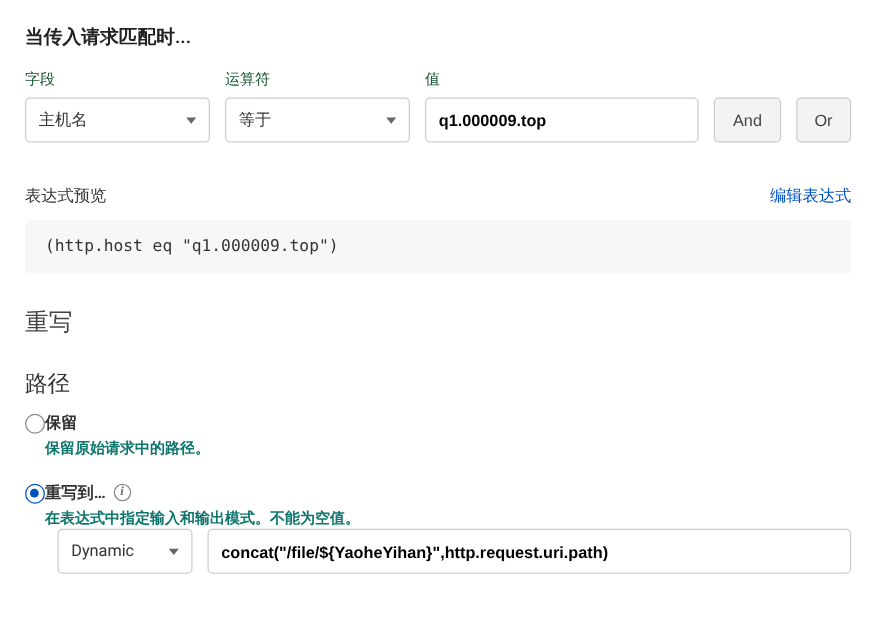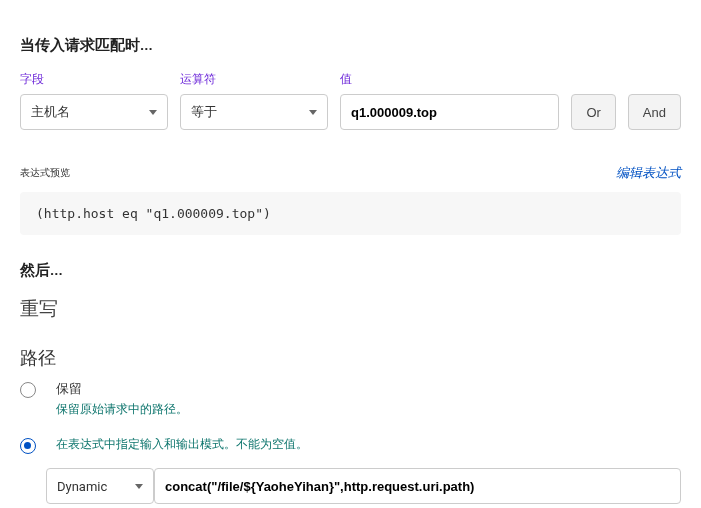--- a/index.html
+++ b/index.html
@@ -9,29 +9,28 @@
     color: #333;
     background: #fff;
     padding: 20px;
     width: 701px;
   }
   .section-title {
     font-size: 15px;
     font-weight: 600;
     color: #222;
     margin-bottom: 16px;
-    margin-top: 16px;
   }
   .row {
     display: flex;
     gap: 12px;
     align-items: flex-end;
   }
   .col { display: flex; flex-direction: column; gap: 6px; }
-  .label { font-size: 12px; color: #6d28d9; }
+  .label { font-size: 12px; color: #14532d; }
   .select, .input {
     height: 36px;
     border: 1px solid #ccc;
     border-radius: 4px;
     background: #fff;
     padding: 0 10px;
     font-size: 13px;
     display: flex;
     align-items: center;
     justify-content: space-between;
@@ -61,37 +60,37 @@
     display: inline-flex;
     align-items: center;
   }
   .preview-block { margin-top: 34px; }
   .preview-head {
     display: flex;
     justify-content: space-between;
     align-items: center;
     margin-bottom: 10px;
   }
-  .preview-label { font-size: 10px; color: #333; }
-  .edit-link { font-size: 13px; color: #0051c3; cursor: pointer; font-style: italic; }
+  .preview-label { font-size: 13px; color: #333; }
+  .edit-link { font-size: 13px; color: #0051c3; cursor: pointer; }
   .code-box {
     background: #f7f7f7;
     border-radius: 4px;
     padding: 14px 16px;
     font-family: ui-monospace, SFMono-Regular, Menlo, Consolas, monospace;
     font-size: 13px;
     color: #333;
     white-space: pre;
     overflow-x: auto;
   }
   .then-block { margin-top: 26px; }
   .subtext { font-size: 19px; color: #444; margin-top: 8px; }
   .path-block { margin-top: 24px; }
   .radio-group { margin-top: 10px; display: flex; flex-direction: column; gap: 18px; }
-  .radio-line { display: flex; align-items: flex-start; gap: 20px; }
+  .radio-line { display: flex; align-items: flex-start; gap: 0; font-weight: bold; }
   .radio {
     width: 16px; height: 16px;
     border: 1.5px solid #888;
     border-radius: 50%;
     margin-top: 2px;
     flex-shrink: 0;
     position: relative;
     cursor: pointer;
     background: #fff;
   }
@@ -115,21 +114,21 @@
     align-items: center;
     justify-content: center;
     font-size: 10px;
     color: #666;
     font-family: Georgia, serif;
     font-style: italic;
     line-height: 1;
   }
   .rewrite-input-row {
     display: flex;
-    margin-top: 14px;
+    gap: 12px;
     margin-left: 26px;
   }
   .type-select { width: 108px; }
   .expr-input { flex: 1; }
 </style>
 </head>
 <body>
 
 <div class="section-title">当传入请求匹配时...</div>
 
@@ -147,52 +146,55 @@
       <span class="txt">等于</span>
       <span class="caret"></span>
     </div>
   </div>
   <div class="col" style="flex:1">
     <div class="label">值</div>
     <div class="input">
       <input type="text" value="q1.000009.top" style="">
     </div>
   </div>
+  <button class="btn">And</button>
   <button class="btn">Or</button>
-  <button class="btn">And</button>
 </div>
 
 <div class="preview-block">
   <div class="preview-head">
     <span class="preview-label">表达式预览</span>
     <span class="edit-link">编辑表达式</span>
   </div>
   <div class="code-box">(http.host eq "q1.000009.top")</div>
 </div>
 
 <div class="then-block">
-  <div class="section-title">然后...</div>
   <div class="subtext">重写</div>
 </div>
 
 <div class="path-block">
   <div class="label" style="font-size:18px;color:#333">路径</div>
   <div class="radio-group">
 
     <div class="radio-line">
       <div class="radio"></div>
       <div class="radio-content">
         <div class="radio-title">保留</div>
         <div class="radio-desc">保留原始请求中的路径。</div>
       </div>
     </div>
 
     <div class="radio-line">
       <div class="radio checked"></div>
       <div class="radio-content">
+        <div class="radio-title">
+          <span>重写到…</span>
+          <span class="info-icon">i</span>
+        </div>
         <div class="radio-desc">在表达式中指定输入和输出模式。不能为空值。</div>
       </div>
     </div>
 
   </div>
 
   <div class="rewrite-input-row">
     <div class="select type-select">
       <span class="txt">Dynamic</span>
       <span class="caret"></span>

